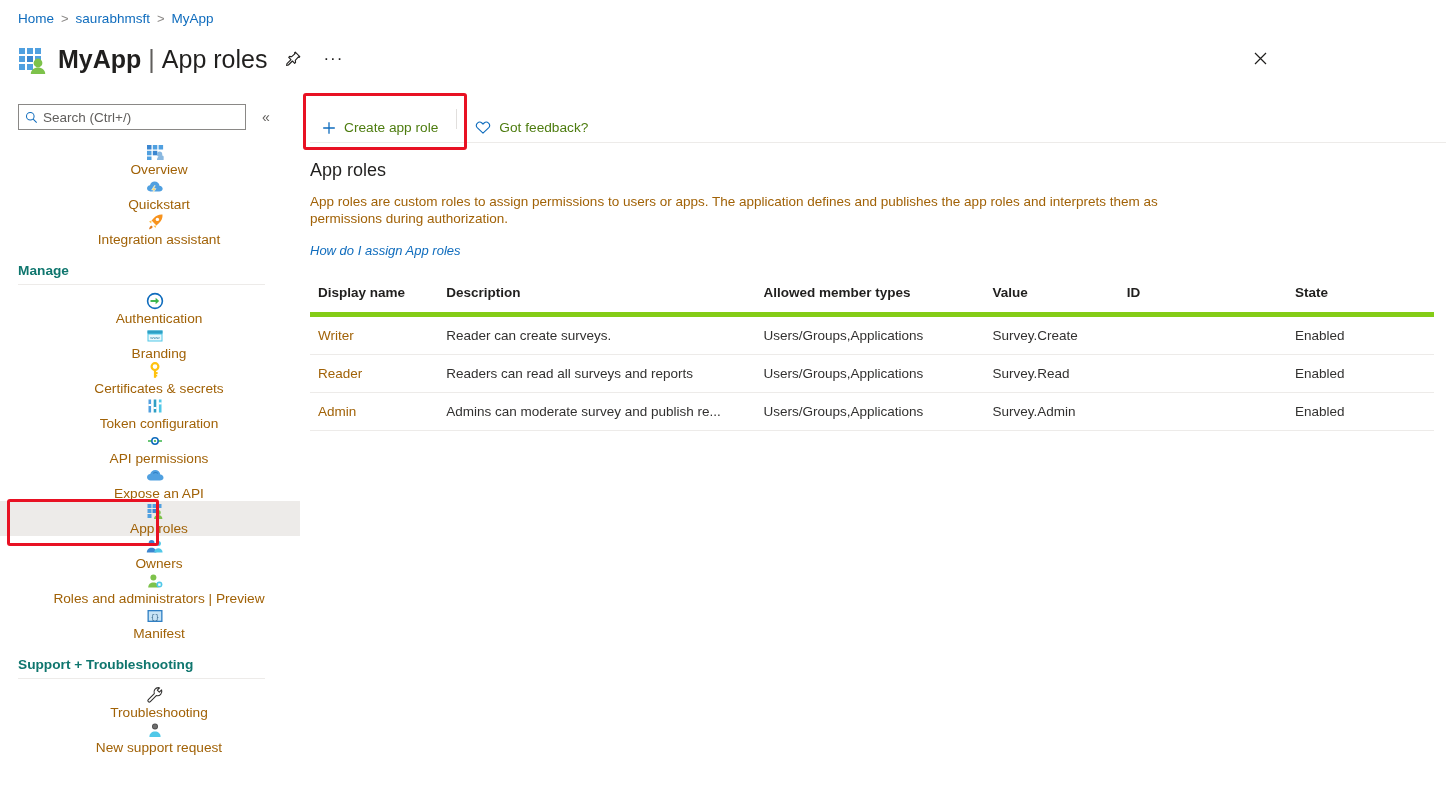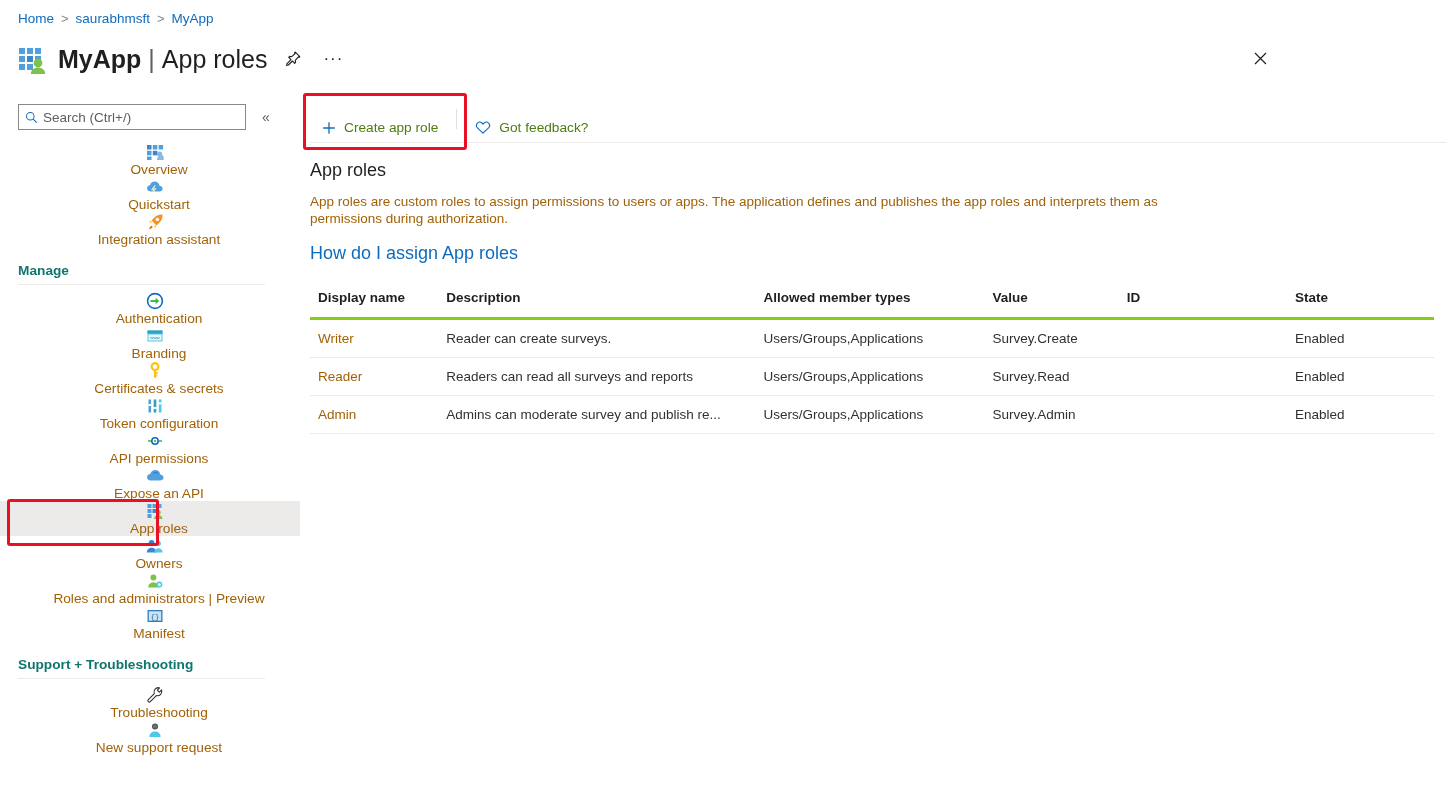--- a/index.html
+++ b/index.html
@@ -129,30 +129,30 @@
     margin: 18px 0 0 10px;
     font-size: 18px; font-weight: 400; color: #201f1e;
   }
   .section-desc {
     margin: 12px 0 0 10px;
     width: 878px;
     font-size: 13.5px; line-height: 17px; color: #a16207;
   }
   .help-link {
     display: inline-block; margin: 16px 0 0 10px;
-    font-size: 18px; color: #0f6cbd; cursor: pointer;
+    font-size: 13px; color: #0f6cbd; cursor: pointer; font-style: italic;
   }
 
   
   .tbl { margin: 26px 0 0 10px; width: 1124px; border-collapse: collapse; }
   .tbl th {
     text-align: left; font-size: 13.5px; font-weight: 700;
     color: #201f1e; padding: 0 0 12px 8px; white-space: nowrap;
   }
-  .tbl thead tr { border-bottom: 3px solid #84cc16; }
+  .tbl thead tr { border-bottom: 5px solid #84cc16; }
   .tbl td {
     font-size: 13.5px; color: #323130;
     padding: 11px 8px 11px 8px;
     border-bottom: 1px solid #edebe9;
     white-space: nowrap; overflow: hidden; text-overflow: ellipsis;
   }
   .cell-link { color: #a16207; cursor: pointer; }
   .col-name  { width: 122px; }
   .col-desc  { width: 302px; max-width: 302px; }
   .col-amt   { width: 218px; }

